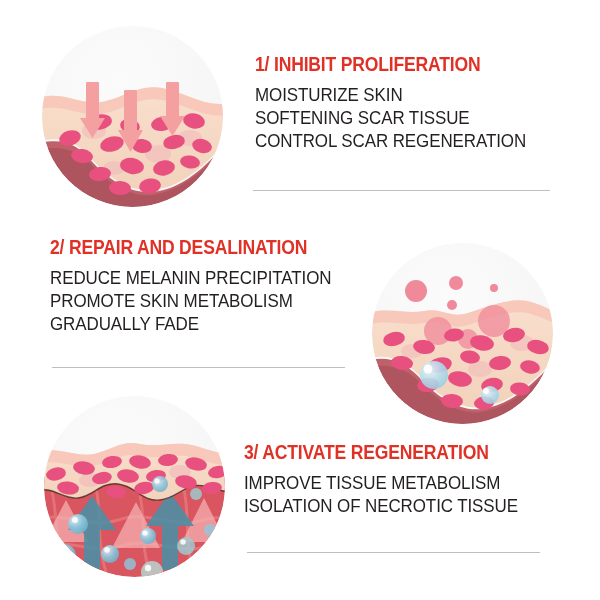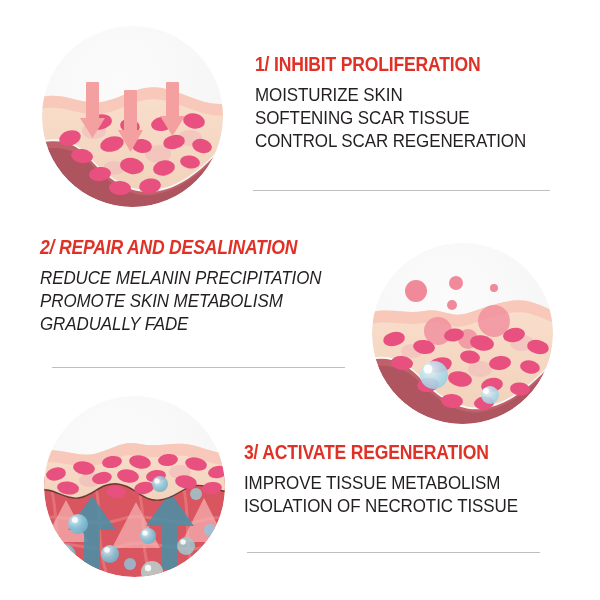--- a/index.html
+++ b/index.html
@@ -60,21 +60,21 @@
     height: 1px;
     background: #bfbfbf;
   }
 
   
   #sec1-art   { left: 42px;  top: 26px;  width: 181px; height: 181px; }
   #sec1-text  { left: 255px; top: 55px; }
   #sec1-div   { left: 253px; top: 190px; width: 297px; }
 
   #sec2-art   { left: 372px; top: 243px; width: 181px; height: 181px; }
-  #sec2-text  { left: 40px;  top: 238px; font-style: italic; }
+  #sec2-text  { left: 50px;  top: 238px; }
   #sec2-div   { left: 52px;  top: 367px; width: 293px; }
 
   #sec3-art   { left: 44px;  top: 396px; width: 181px; height: 181px; }
   #sec3-text  { left: 244px; top: 443px; }
   #sec3-div   { left: 247px; top: 552px; width: 293px; }
 </style>
 </head>
 <body>
 
 <div id="infographic">

